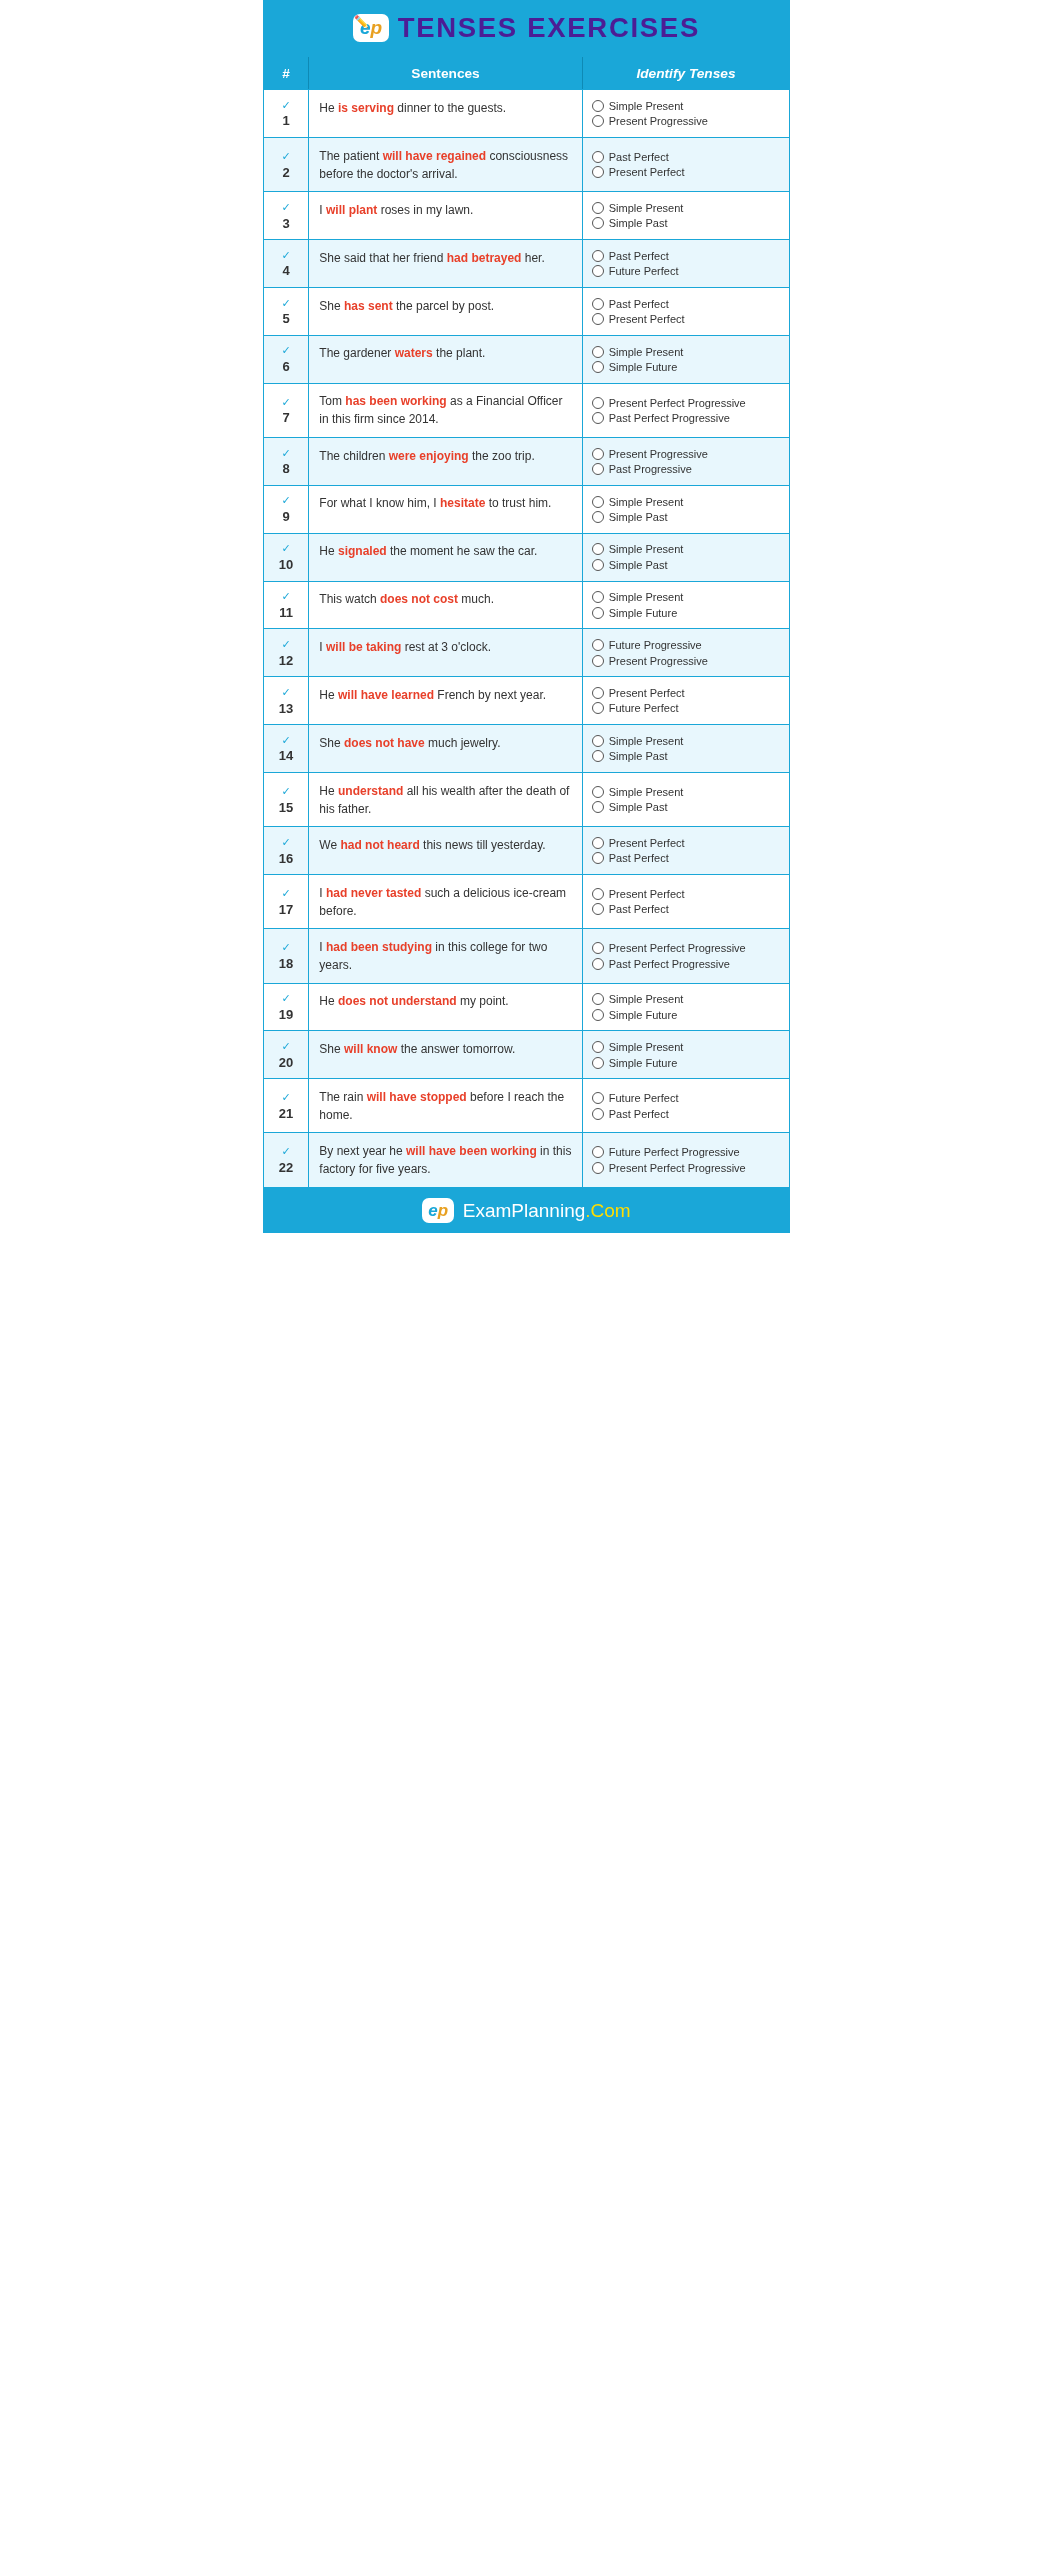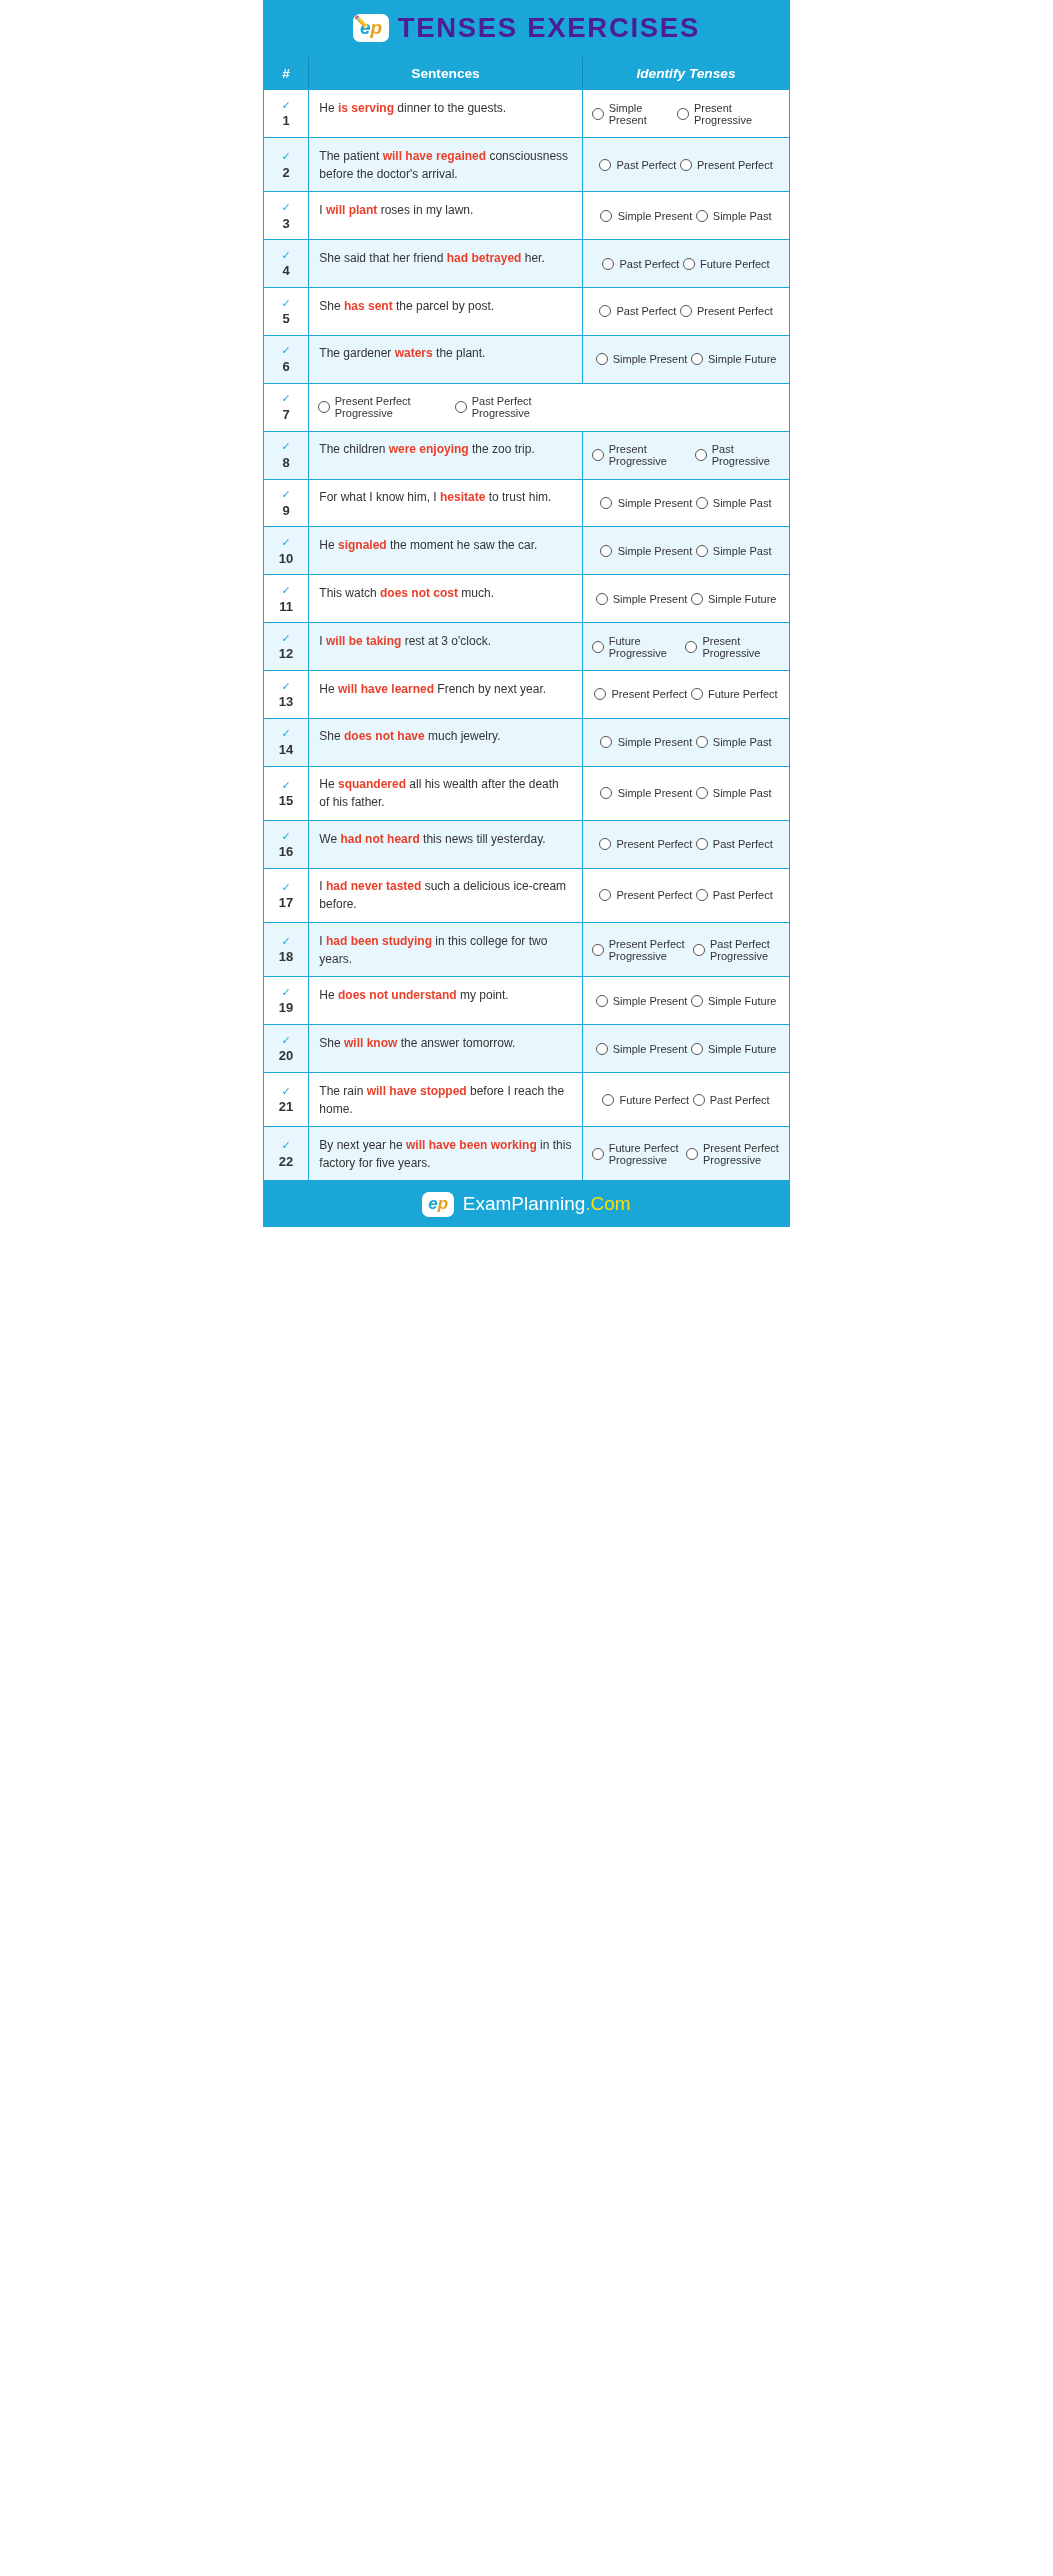--- a/index.html
+++ b/index.html
@@ -85,21 +85,21 @@
       font-size: 12px;
       color: #333;
       display: flex;
       line-height: 1.5;
     }
     .cell-tenses {
       padding: 6.9px 8.6px;
       font-size: 11px;
       color: #333;
       display: flex;
-      flex-direction: row;
+      flex-direction: column;
       justify-content: center;
       gap: 3.4px;
     }
     .tense-option {
       display: flex;
       align-items: center;
       gap: 5.2px;
     }
     .radio-circle {
       width: 12px;
@@ -269,20 +269,23 @@
             <span class="radio-circle"></span>
             <span>Simple Future</span>
           </div>
         </div>
       </div>
       <div class="row">
         <div class="cell-num">
           <span class="checkmark">✓</span>
           <span class="num">7</span>
         </div>
+        <div class="cell-sentence">
+          <span>Tom <span class="highlight">has been working</span> as a Financial Officer in this firm since 2014.</span>
+        </div>
         <div class="cell-tenses">
           <div class="tense-option">
             <span class="radio-circle"></span>
             <span>Present Perfect Progressive</span>
           </div>
           <div class="tense-option">
             <span class="radio-circle"></span>
             <span>Past Perfect Progressive</span>
           </div>
         </div>
@@ -419,21 +422,21 @@
             <span>Simple Past</span>
           </div>
         </div>
       </div>
       <div class="row">
         <div class="cell-num">
           <span class="checkmark">✓</span>
           <span class="num">15</span>
         </div>
         <div class="cell-sentence">
-          <span>He <span class="highlight">squandered</span> all his wealth after the death of his father.</span>
+          <span>He <span class="highlight">understand</span> all his wealth after the death of his father.</span>
         </div>
         <div class="cell-tenses">
           <div class="tense-option">
             <span class="radio-circle"></span>
             <span>Simple Present</span>
           </div>
           <div class="tense-option">
             <span class="radio-circle"></span>
             <span>Simple Past</span>
           </div>

